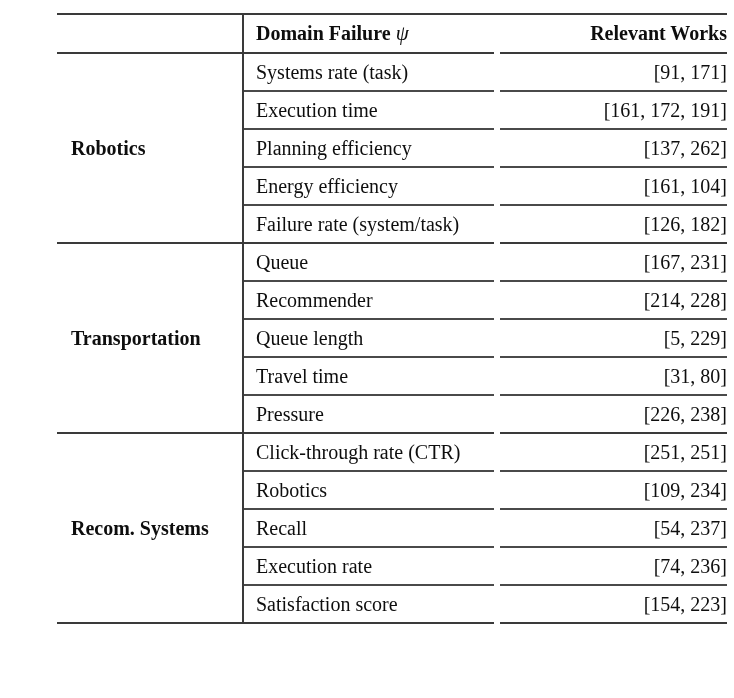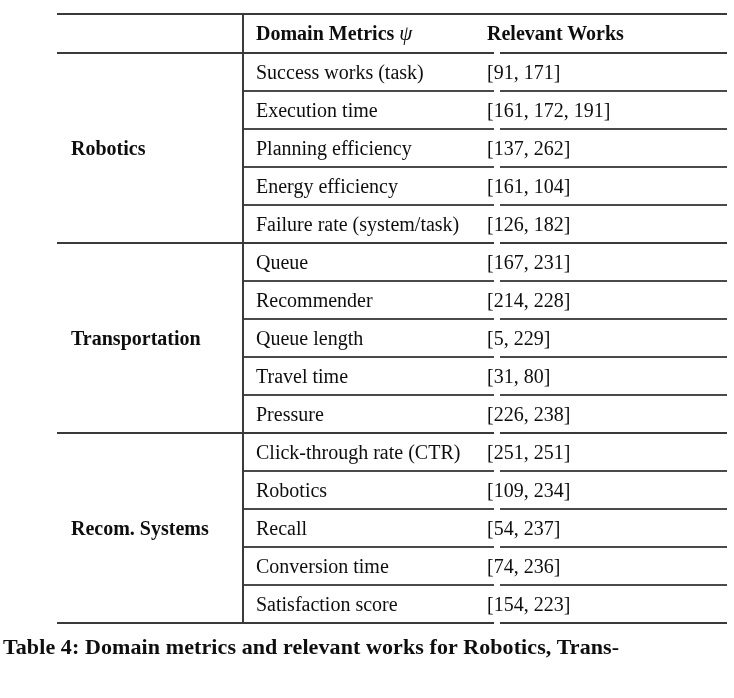--- a/index.html
+++ b/index.html
@@ -39,21 +39,21 @@
     line-height:1.15;
     white-space:nowrap;
     overflow:visible;
   }
   td.c-domain{
     padding-left:14px;
     font-weight:bold;
     border-right:2px solid var(--rule);
   }
   td.c-metric{padding-left:12px;}
-  td.c-works{padding-left:0;text-indent:-13px;}
+  td.c-works{padding-left:0;text-indent:-13px;text-align:right;}
   td.c-gap{padding:0;}
 
   
   tr.hdr td{font-weight:bold;}
   tr.hdr td .psi{
     font-weight:normal;
     font-style:italic;
     margin-left:5px;
     font-size:21px;
   }
@@ -82,28 +82,28 @@
     <colgroup>
       <col class="w-domain">
         <col class="w-metric">
         <col class="w-gap">
         <col class="w-works">
     </colgroup>
 
     <tbody>
         <tr class="hdr">
       <td class="c-domain bt bb"></td>
-      <td class="c-metric bt bb"><span>Domain Metrics</span><span class="psi">ψ</span></td>
+      <td class="c-metric bt bb"><span>Domain Failure</span><span class="psi">ψ</span></td>
       <td class="c-gap bt"></td>
       <td class="c-works bt bb">Relevant Works</td>
     </tr>
 
     <tr class="row">
       <td class="c-domain bb" rowspan="5">Robotics</td>
-      <td class="c-metric bbr">Success works (task)</td>
+      <td class="c-metric bbr">Systems rate (task)</td>
       <td class="c-gap"></td>
       <td class="c-works bbr">[91, 171]</td>
     </tr>
     <tr class="row">
       <td class="c-metric bbr">Execution time</td>
       <td class="c-gap"></td>
       <td class="c-works bbr">[161, 172, 191]</td>
     </tr>
     <tr class="row">
       <td class="c-metric bbr">Planning efficiency</td>
@@ -158,29 +158,28 @@
       <td class="c-metric bbr">Robotics</td>
       <td class="c-gap"></td>
       <td class="c-works bbr">[109, 234]</td>
     </tr>
     <tr class="row">
       <td class="c-metric bbr">Recall</td>
       <td class="c-gap"></td>
       <td class="c-works bbr">[54, 237]</td>
     </tr>
     <tr class="row">
-      <td class="c-metric bbr">Conversion time</td>
+      <td class="c-metric bbr">Execution rate</td>
       <td class="c-gap"></td>
       <td class="c-works bbr">[74, 236]</td>
     </tr>
     <tr class="row">
       <td class="c-metric bb">Satisfaction score</td>
       <td class="c-gap"></td>
       <td class="c-works bb">[154, 223]</td>
     </tr>
   </tbody>
     </table>
 
   <div class="caption">
-    <div>Table 4: Domain metrics and relevant works for Robotics, Trans-</div>
   </div>
 
 </div>
 
 </body></html>

